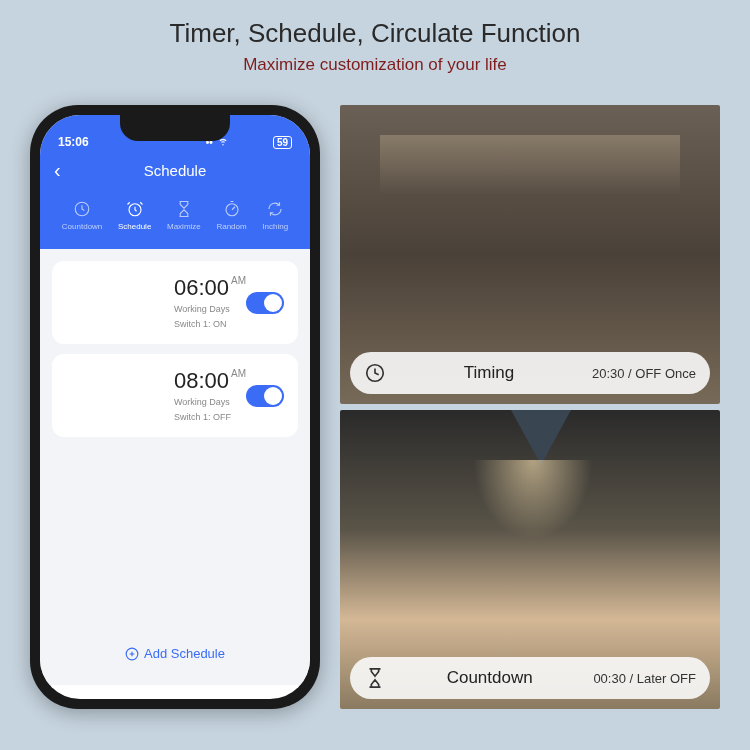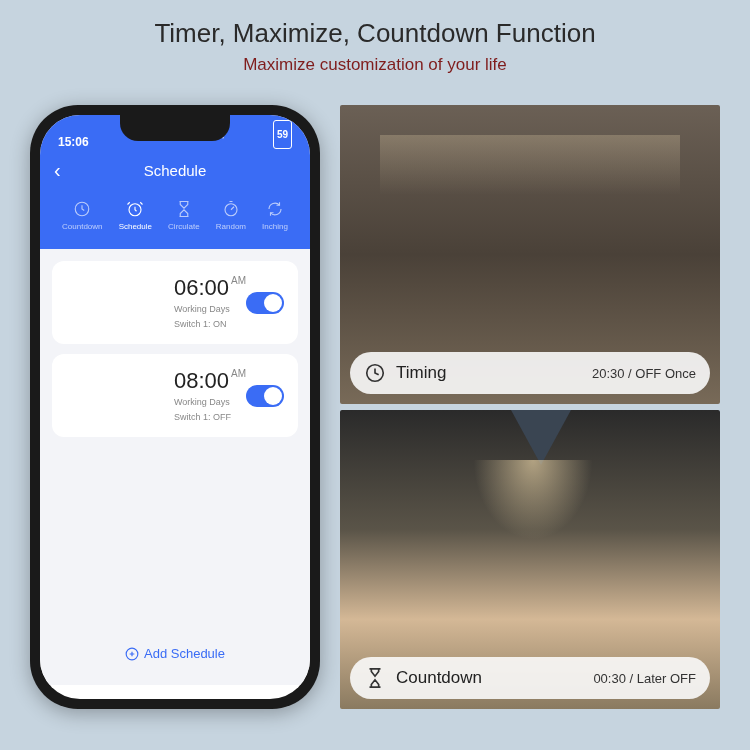--- a/index.html
+++ b/index.html
@@ -204,20 +204,21 @@
   left: 10px;
   right: 10px;
   bottom: 10px;
   background: rgba(250,250,250,0.9);
   border-radius: 26px;
   height: 42px;
   display: flex;
   align-items: center;
   padding: 0 14px;
   gap: 10px;
+  text-align: center;
 }
 .panel-overlay svg {
   width: 22px;
   height: 22px;
   flex-shrink: 0;
 }
 .panel-label {
   font-size: 17px;
   color: #222;
   flex: 1;
@@ -243,38 +244,38 @@
 .panel3 .face {
   position:absolute; left:30%; top:30%; width:120px; height:90px;
   background: radial-gradient(ellipse, rgba(230,200,180,0.5), transparent 70%);
   border-radius:50%;
 }
 </style>
 </head>
 <body>
 
 <div class="container">
-  <h1 class="title">Timer, Maximize, Countdown Function</h1>
+  <h1 class="title">Timer, Schedule, Circulate Function</h1>
   <p class="subtitle">Maximize customization of your life</p>
 
   <div class="main">
 
     <div class="phone">
       <div class="screen">
         <div class="notch"></div>
         <div class="status-bar">
           <span>15:06</span>
           <div class="status-right">
             <span>••</span>
             <span>
               <svg viewBox="0 0 24 24" width="12" height="12" fill="#fff">
                   <path d="M12 18c.8 0 1.5.7 1.5 1.5S12.8 21 12 21s-1.5-.7-1.5-1.5S11.2 18 12 18zm-4-4c2.2-2.2 5.8-2.2 8 0l-1.5 1.5c-1.4-1.4-3.6-1.4-5 0L8 14zm-3-3c3.9-3.9 10.1-3.9 14 0l-1.5 1.5c-3-3-8-3-11 0L5 11z"></path>
                 </svg>
             </span>
-            <span style="border:1px solid #fff;border-radius:3px;padding:8px 3px;font-size:9px;margin-left:40px;">
+            <span style="border:1px solid #fff;border-radius:3px;padding:0 3px;font-size:9px;margin-left:40px;">
               <span>59</span>
             </span>
           </div>
         </div>
 
         <div class="header">
           <div class="header-top">
             <span class="back">‹</span>
             <span class="header-title">Schedule</span>
           </div>
@@ -290,21 +291,21 @@
               <svg viewBox="0 0 24 24" fill="none" stroke="#fff" stroke-width="1.5">
                   <circle cx="12" cy="13" r="8"></circle>
                   <path d="M12 9v4l2 2M5 3L2 6M22 6l-3-3"></path>
                 </svg>
               <span>Schedule</span>
             </div>
             <div class="tab">
               <svg viewBox="0 0 24 24" fill="none" stroke="#fff" stroke-width="1.5">
                   <path d="M6 2h12M6 22h12M7 2v4l5 5 5-5V2M7 22v-4l5-5 5 5v4"></path>
                 </svg>
-              <span>Circulate</span>
+              <span>Maximize</span>
             </div>
             <div class="tab">
               <svg viewBox="0 0 24 24" fill="none" stroke="#fff" stroke-width="1.5">
                   <circle cx="12" cy="13" r="8"></circle>
                   <path d="M12 13l4-4M10 2h4"></path>
                 </svg>
               <span>Random</span>
             </div>
             <div class="tab">
               <svg viewBox="0 0 24 24" fill="none" stroke="#fff" stroke-width="1.5">

